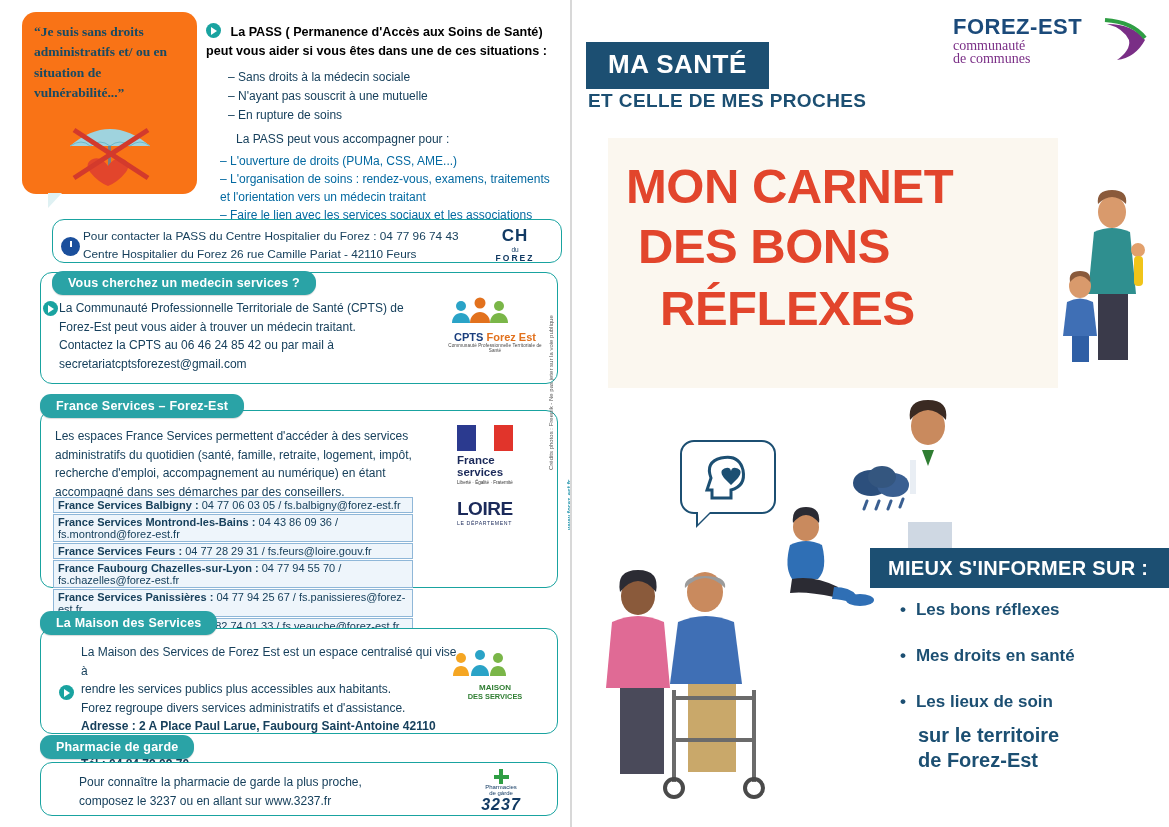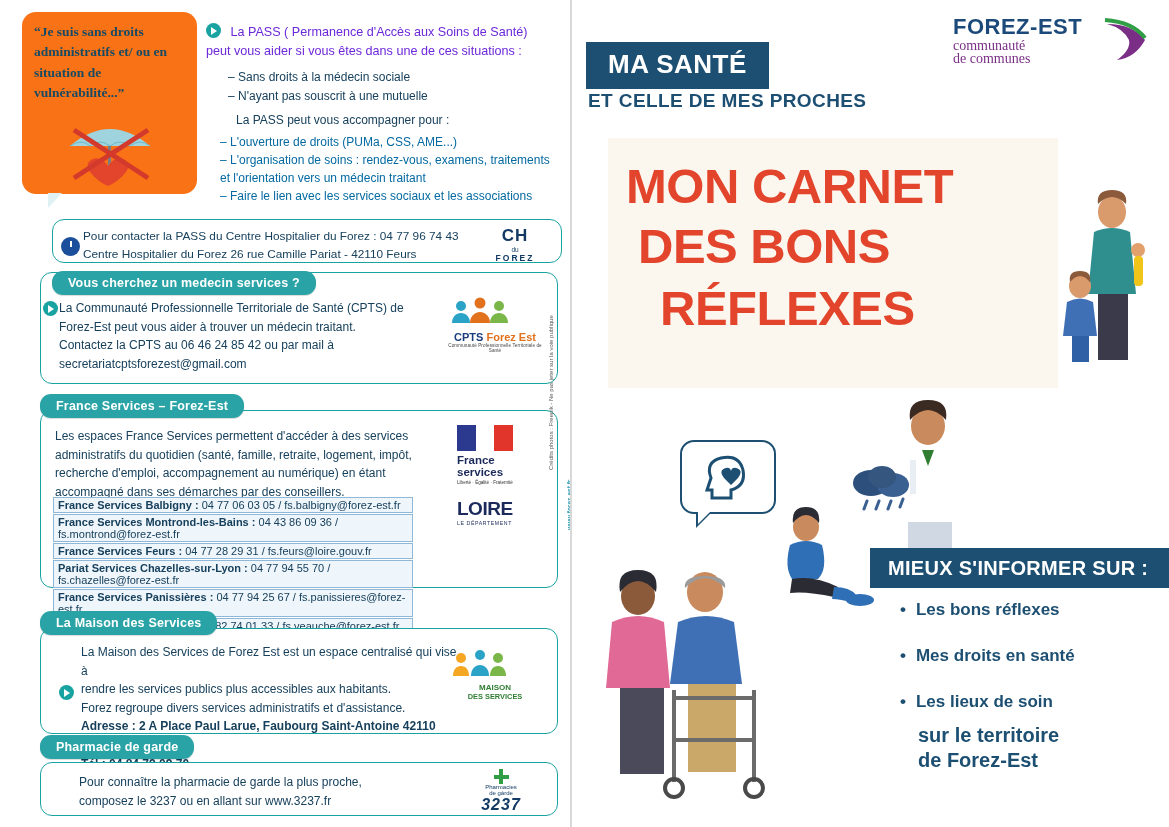--- a/index.html
+++ b/index.html
@@ -36,21 +36,21 @@
   .pass-block { position:absolute; left:206px; top:22px; width:348px; }
   .arrow-ic {
     display:inline-block; width:15px; height:15px; border-radius:50%;
     background:#19a3a0; position:relative; vertical-align:-2px; margin-right:5px;
   }
   .arrow-ic:after{
     content:""; position:absolute; left:5px; top:3.5px;
     border-width:4px 0 4px 6px; border-style:solid;
     border-color:transparent transparent transparent #fff;
   }
-  .pass-title { font-size:12.6px; font-weight:400; color:#6d28d9; line-height:1.45; }
+  .pass-title { font-size:12.6px; font-weight:700; color:#000000; line-height:1.45; }
   .pass-sub { font-size:12px; color:#17405c; line-height:1.5; margin-top:7px; padding-left:22px;}
   .pass-sub div { margin-bottom:1px; }
   .pass-mid { font-size:12px; color:#17405c; margin-top:8px; padding-left:30px; font-weight:500;}
   .pass-list { font-size:12px; color:#0369a1; line-height:1.5; margin-top:6px; padding-left:14px;}
 
   .rbox {
     position:absolute; border:1.4px solid #19a3a0; border-radius:12px; background:#fff;
   }
   .rbox-tab {
     position:absolute; background:#2aa3a6; color:#fff; border-radius:11px;
@@ -194,20 +194,21 @@
     </div>
 
     <div class="pass-block">
       <div>
         <span class="arrow-ic"></span>
         <span class="pass-title">La PASS ( Permanence d'Accès aux Soins de Santé) peut vous aider si vous êtes dans une de ces situations :</span>
       </div>
       <div class="pass-sub">
         <div>– Sans droits à la médecin sociale</div>
         <div>– N'ayant pas souscrit à une mutuelle</div>
+        <div>– En rupture de soins</div>
       </div>
       <div class="pass-mid">La PASS peut vous accompagner pour :</div>
       <div class="pass-list">
         <div>– L'ouverture de droits (PUMa, CSS, AME...)</div>
         <div>– L'organisation de soins : rendez-vous, examens, traitements et l'orientation vers un médecin traitant</div>
         <div>– Faire le lien avec les services sociaux et les associations</div>
       </div>
     </div>
 
     <div class="rbox contact-box">
@@ -245,21 +246,21 @@
       </div>
     </div>
     <div class="rbox-tab medecin-tab">Vous cherchez un medecin services ?</div>
 
     <div class="rbox fs-box">
       <div class="body-txt" style="position:absolute;left:14px;top:16px;width:360px;">Les espaces France Services permettent d'accéder à des services administratifs du quotidien (santé, famille, retraite, logement, impôt, recherche d'emploi, accompagnement au numérique) en étant accompagné dans ses démarches par des conseillers.</div>
       <div class="fs-rows">
         <div class="fs-row"><b>France Services Balbigny :</b> <span>04 77 06 03 05 / fs.balbigny@forez-est.fr</span></div>
         <div class="fs-row"><b>France Services Montrond-les-Bains :</b> <span>04 43 86 09 36 / fs.montrond@forez-est.fr</span></div>
         <div class="fs-row"><b>France Services Feurs :</b> <span>04 77 28 29 31 / fs.feurs@loire.gouv.fr</span></div>
-        <div class="fs-row"><b>Pariat Services Chazelles-sur-Lyon :</b> <span>04 77 94 55 70 / fs.chazelles@forez-est.fr</span></div>
+        <div class="fs-row"><b>France Faubourg Chazelles-sur-Lyon :</b> <span>04 77 94 55 70 / fs.chazelles@forez-est.fr</span></div>
         <div class="fs-row"><b>France Services Panissières :</b> <span>04 77 94 25 67 / fs.panissieres@forez-est.fr</span></div>
         <div class="fs-row"><b>France Services Veauche :</b> <span>04 82 74 01 33 / fs.veauche@forez-est.fr</span></div>
       </div>
       <div class="fr-logo">
         <div class="fr-flag">
             <i class="fr-b"></i>
             <i class="fr-w"></i>
             <i class="fr-r"></i>
           </div>
         <div class="fr-label">

